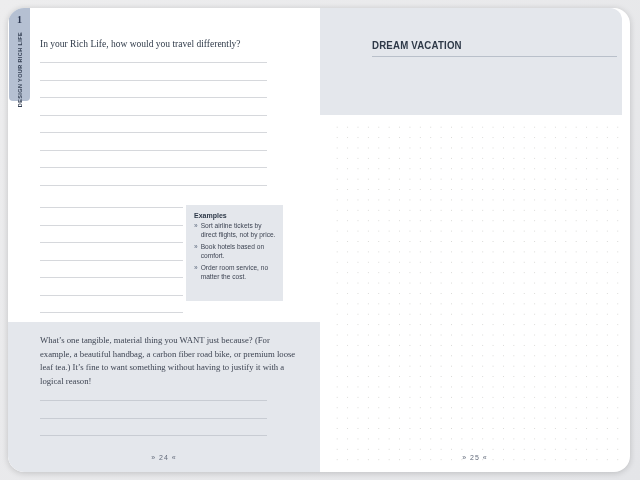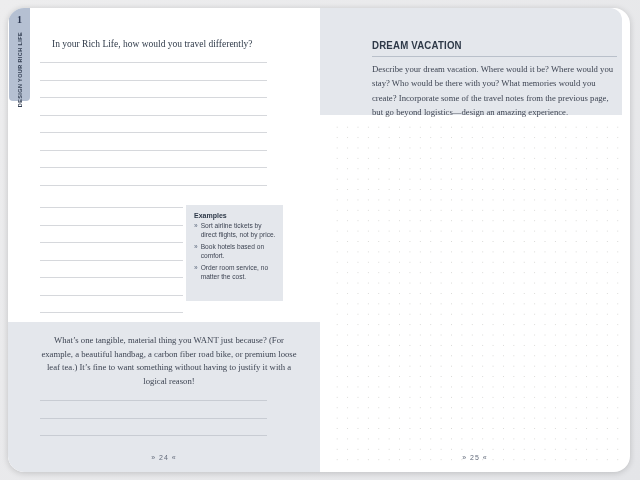--- a/index.html
+++ b/index.html
@@ -53,21 +53,21 @@
     transform: rotate(180deg);
     font-family: "Liberation Sans", sans-serif;
     font-weight: bold;
     font-size: 5.5px;
     letter-spacing: 0.4px;
     color: #333e52;
     white-space: nowrap;
   }
   .travel-prompt {
     position: absolute;
-    left: 44px; top: 30px;
+    left: 32px; top: 30px;
     width: 250px;
     font-size: 9.5px;
     line-height: 12px;
     color: #2e3948;
   }
   .wline {
     position: absolute;
     height: 1px;
     background: #d6d8dc;
   }
@@ -101,21 +101,20 @@
     margin-right: 3px;
     flex: 0 0 auto;
   }
 
   .bottom-panel {
     position: absolute;
     left: 0; top: 314px;
     width: 312px; height: 150px;
     background: #e4e7ec;
     border-radius: 0 0 0 16px;
-    text-align: center;
   }
   .want-prompt {
     position: absolute;
     left: 32px; top: 12px;
     width: 258px;
     font-size: 8.7px;
     line-height: 13.6px;
     color: #3e4553;
   }
   .pline {
@@ -230,21 +229,20 @@
       <div class="pline" style="top:113px"></div>
     </div>
 
     <div class="page-number left">» 24 «</div>
 
     <div class="vacation-header">
       <div>
         <span class="vacation-title">DREAM VACATION</span>
       </div>
       <div class="vacation-rule"></div>
-      <div class="vacation-desc">Describe your dream vacation. Where would it be? Where would you stay? Who would be there with you? What memories would you create? Incorporate some of the travel notes from the previous page, but go beyond logistics—design an amazing experience.</div>
     </div>
 
     <div class="dot-grid"></div>
 
     <div class="page-number right">» 25 «</div>
 
   </div>
 </div>
 
 </body></html>

